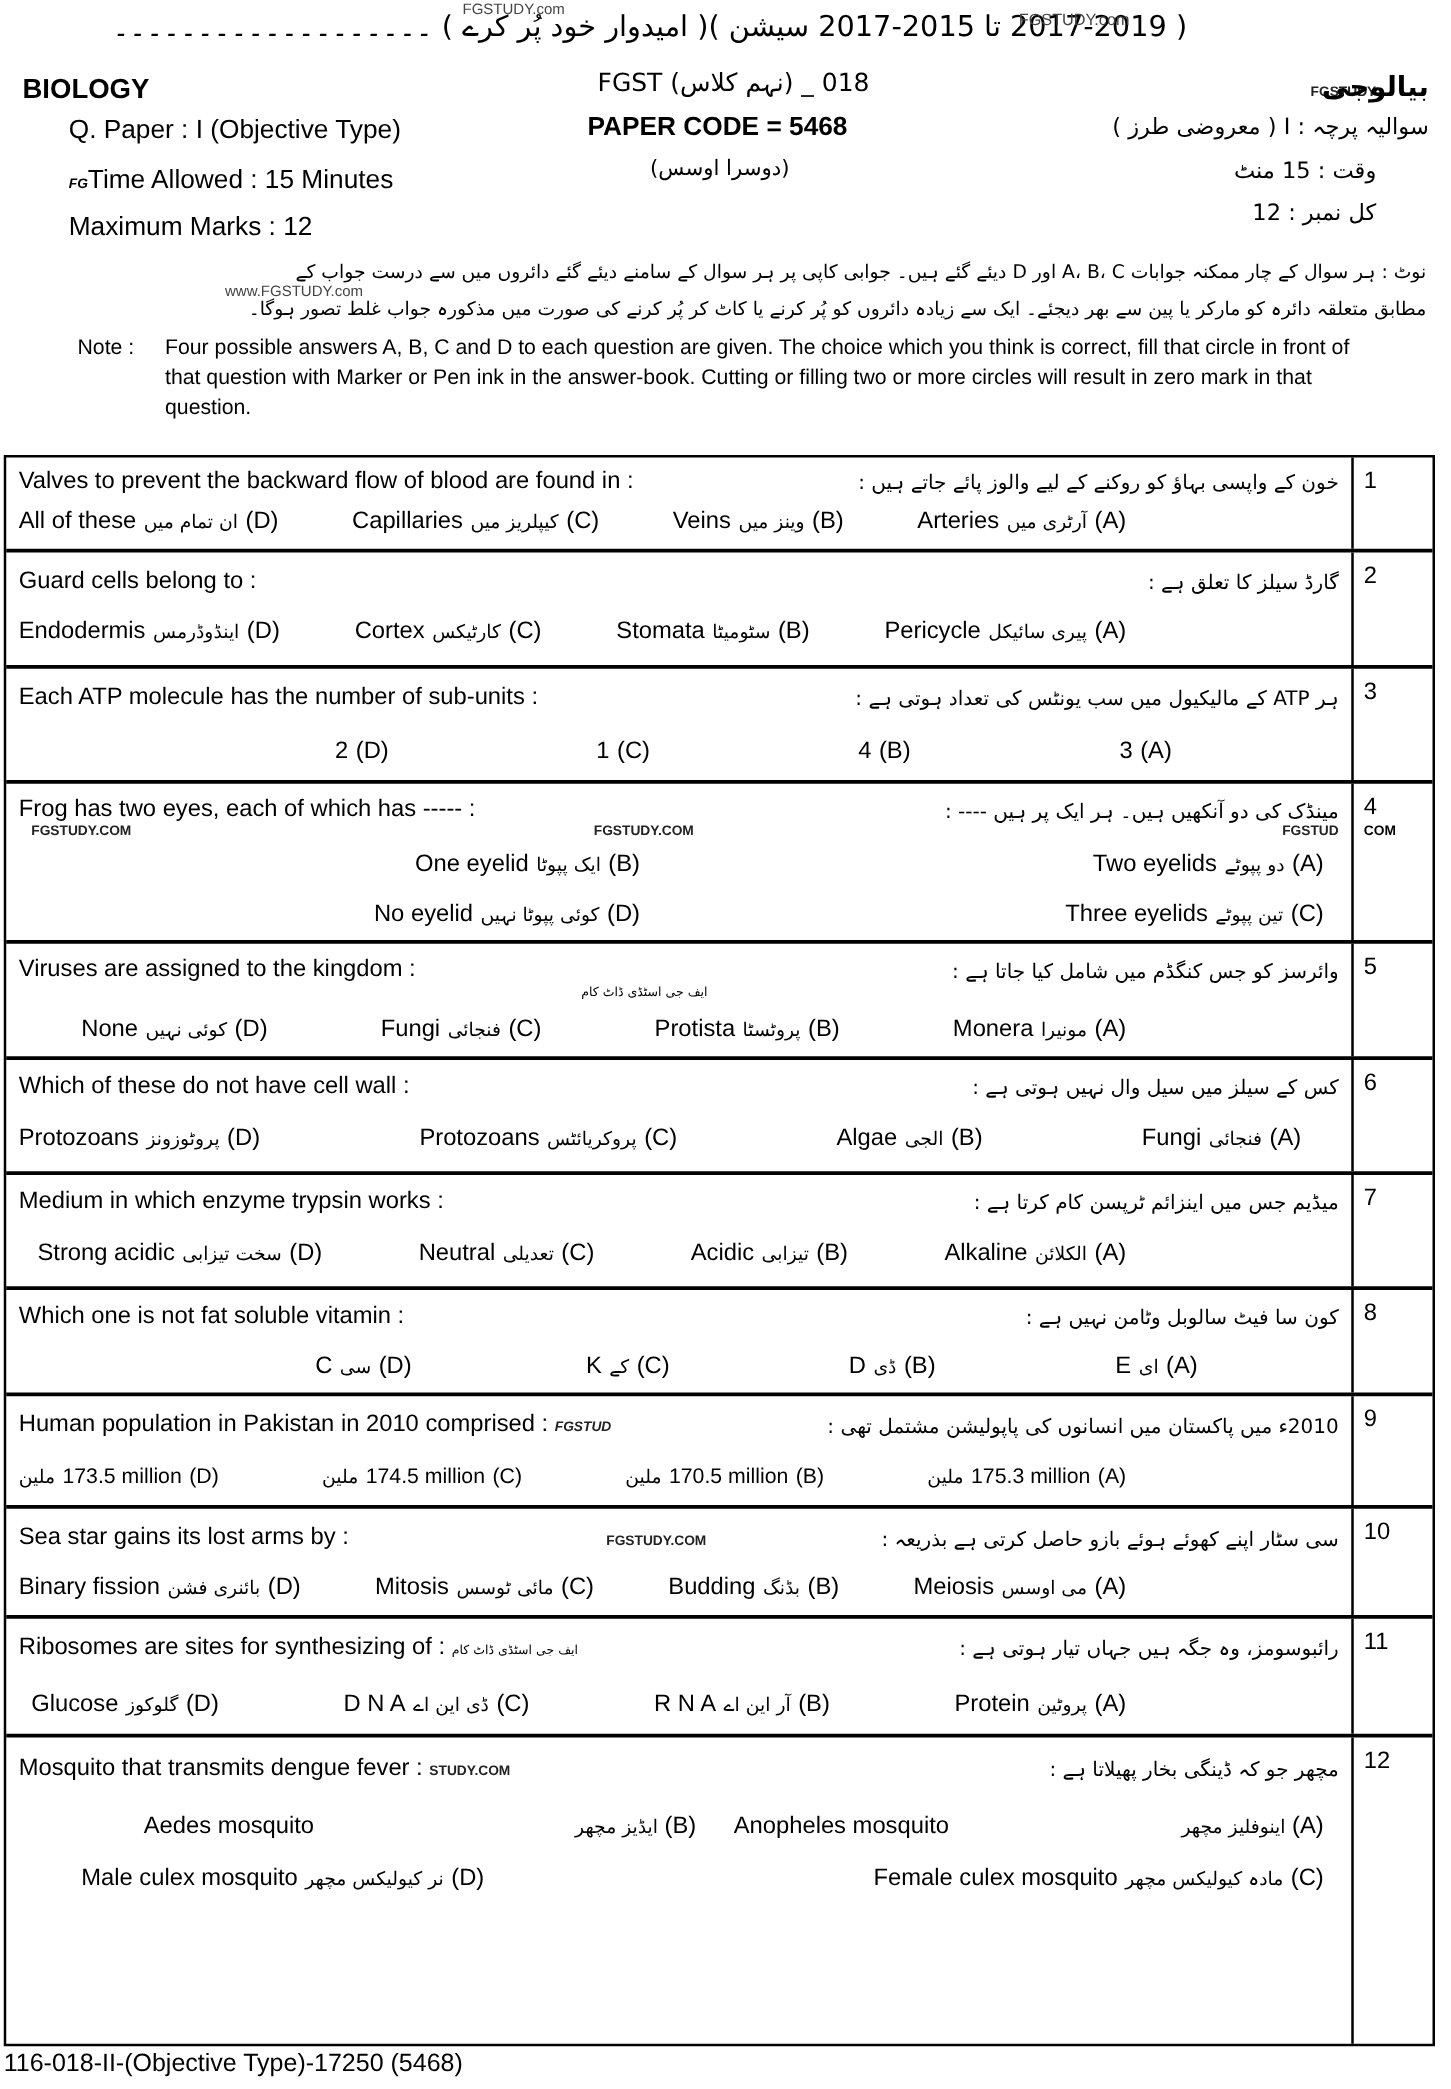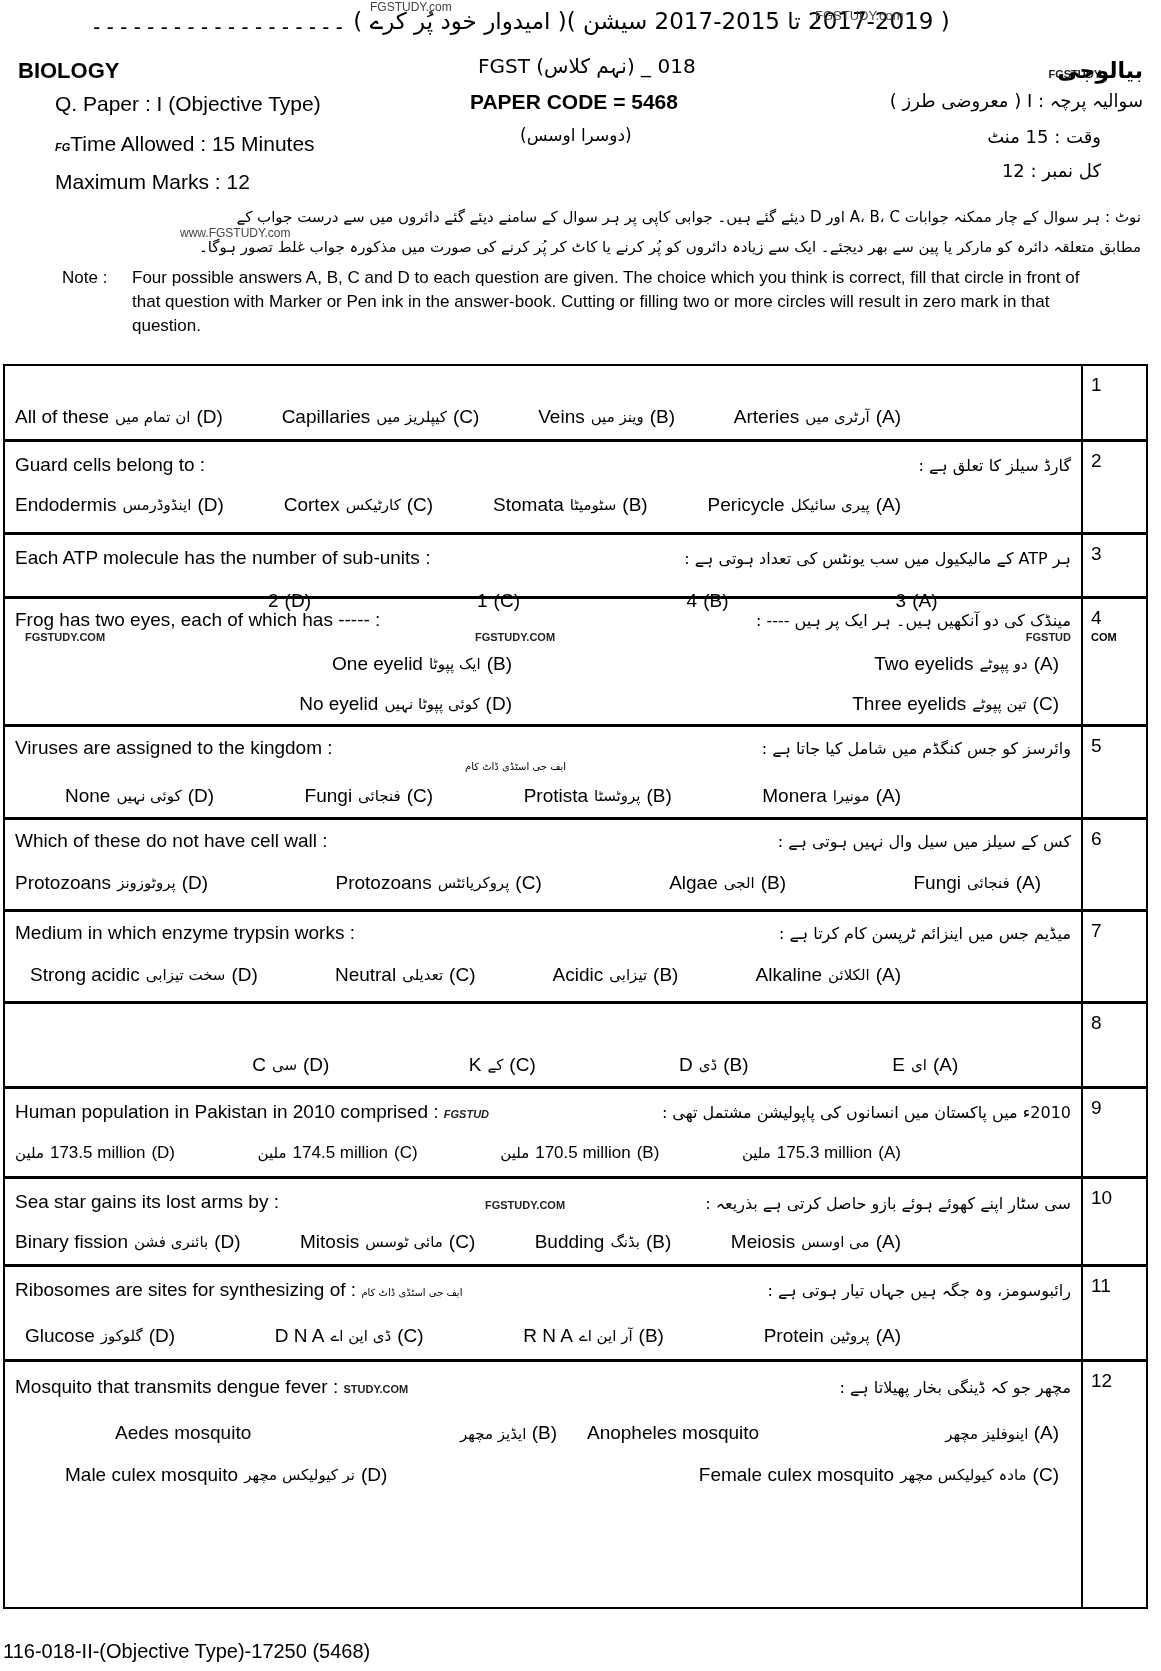--- a/index.html
+++ b/index.html
@@ -74,20 +74,24 @@
 <div class="abs wm-light" style="top:226px;left:180px;font-size:12px;">www.FGSTUDY.com</div>
 <div class="abs ur note-ur2" style="right:20px;">مطابق متعلقہ دائرہ کو مارکر یا پین سے بھر دیجئے۔ ایک سے زیادہ دائروں کو پُر کرنے یا کاٹ کر پُر کرنے کی صورت میں مذکورہ جواب غلط تصور ہوگا۔</div>
 <div class="abs note-en">
   <span class="lbl">Note :</span><span class="txt">Four possible answers A, B, C and  D to  each  question are given. The choice which you think is correct, fill that circle in front of that question  with Marker or Pen ink in the answer-book. Cutting or filling two or more circles will result in zero mark in that question.</span>
 </div>
 
 <div class="qtable">
 
   <div class="qrow" style="height:73px;">
     <div class="qbody">
+      <div class="qline" style="top:8px;">
+        <span class="en">Valves to prevent the backward flow of blood are found in :</span>
+        <span class="urq ur">خون کے واپسی بہاؤ کو روکنے کے لیے والوز پائے جاتے ہیں :</span>
+      </div>
       <div class="opts" style="top:40px;justify-content:space-between;left:10px;right:180px;">
         <span class="opt">
             <span>All of these</span>
             <span class="u">ان تمام میں</span>
             <span>(D)</span>
           </span>
         <span class="opt">
             <span>Capillaries</span>
             <span class="u">کیپلریز میں</span>
             <span>(C)</span>
@@ -132,21 +136,21 @@
         <span class="opt">
             <span>Pericycle</span>
             <span class="u">پیری سائیکل</span>
             <span>(A)</span>
           </span>
       </div>
     </div>
     <div class="qnum"><span>2</span></div>
   </div>
 
-  <div class="qrow" style="height:64px;">
+  <div class="qrow" style="height:92px;">
     <div class="qbody">
       <div class="qline" style="top:12px;">
         <span class="en">Each ATP molecule has the number of sub-units :</span>
         <span class="urq ur">ہر ATP کے مالیکیول میں سب یونٹس کی تعداد ہوتی ہے :</span>
       </div>
       <div class="grid4" style="top:55px;left:180px;right:60px;">
         <span class="opt">
             <span>2</span>
             <span>(D)</span>
           </span>
@@ -296,20 +300,24 @@
             <span class="u">الکلائن</span>
             <span>(A)</span>
           </span>
       </div>
     </div>
     <div class="qnum"><span>7</span></div>
   </div>
 
   <div class="qrow" style="height:85px;">
     <div class="qbody">
+      <div class="qline" style="top:10px;">
+        <span class="en">Which one is not fat soluble vitamin :</span>
+        <span class="urq ur">کون سا فیٹ سالوبل وٹامن نہیں ہے :</span>
+      </div>
       <div class="grid4" style="top:50px;left:180px;right:50px;">
         <span class="opt">
             <span>C</span>
             <span class="u">سی</span>
             <span>(D)</span>
           </span>
         <span class="opt">
             <span>K</span>
             <span class="u">کے</span>
             <span>(C)</span>

